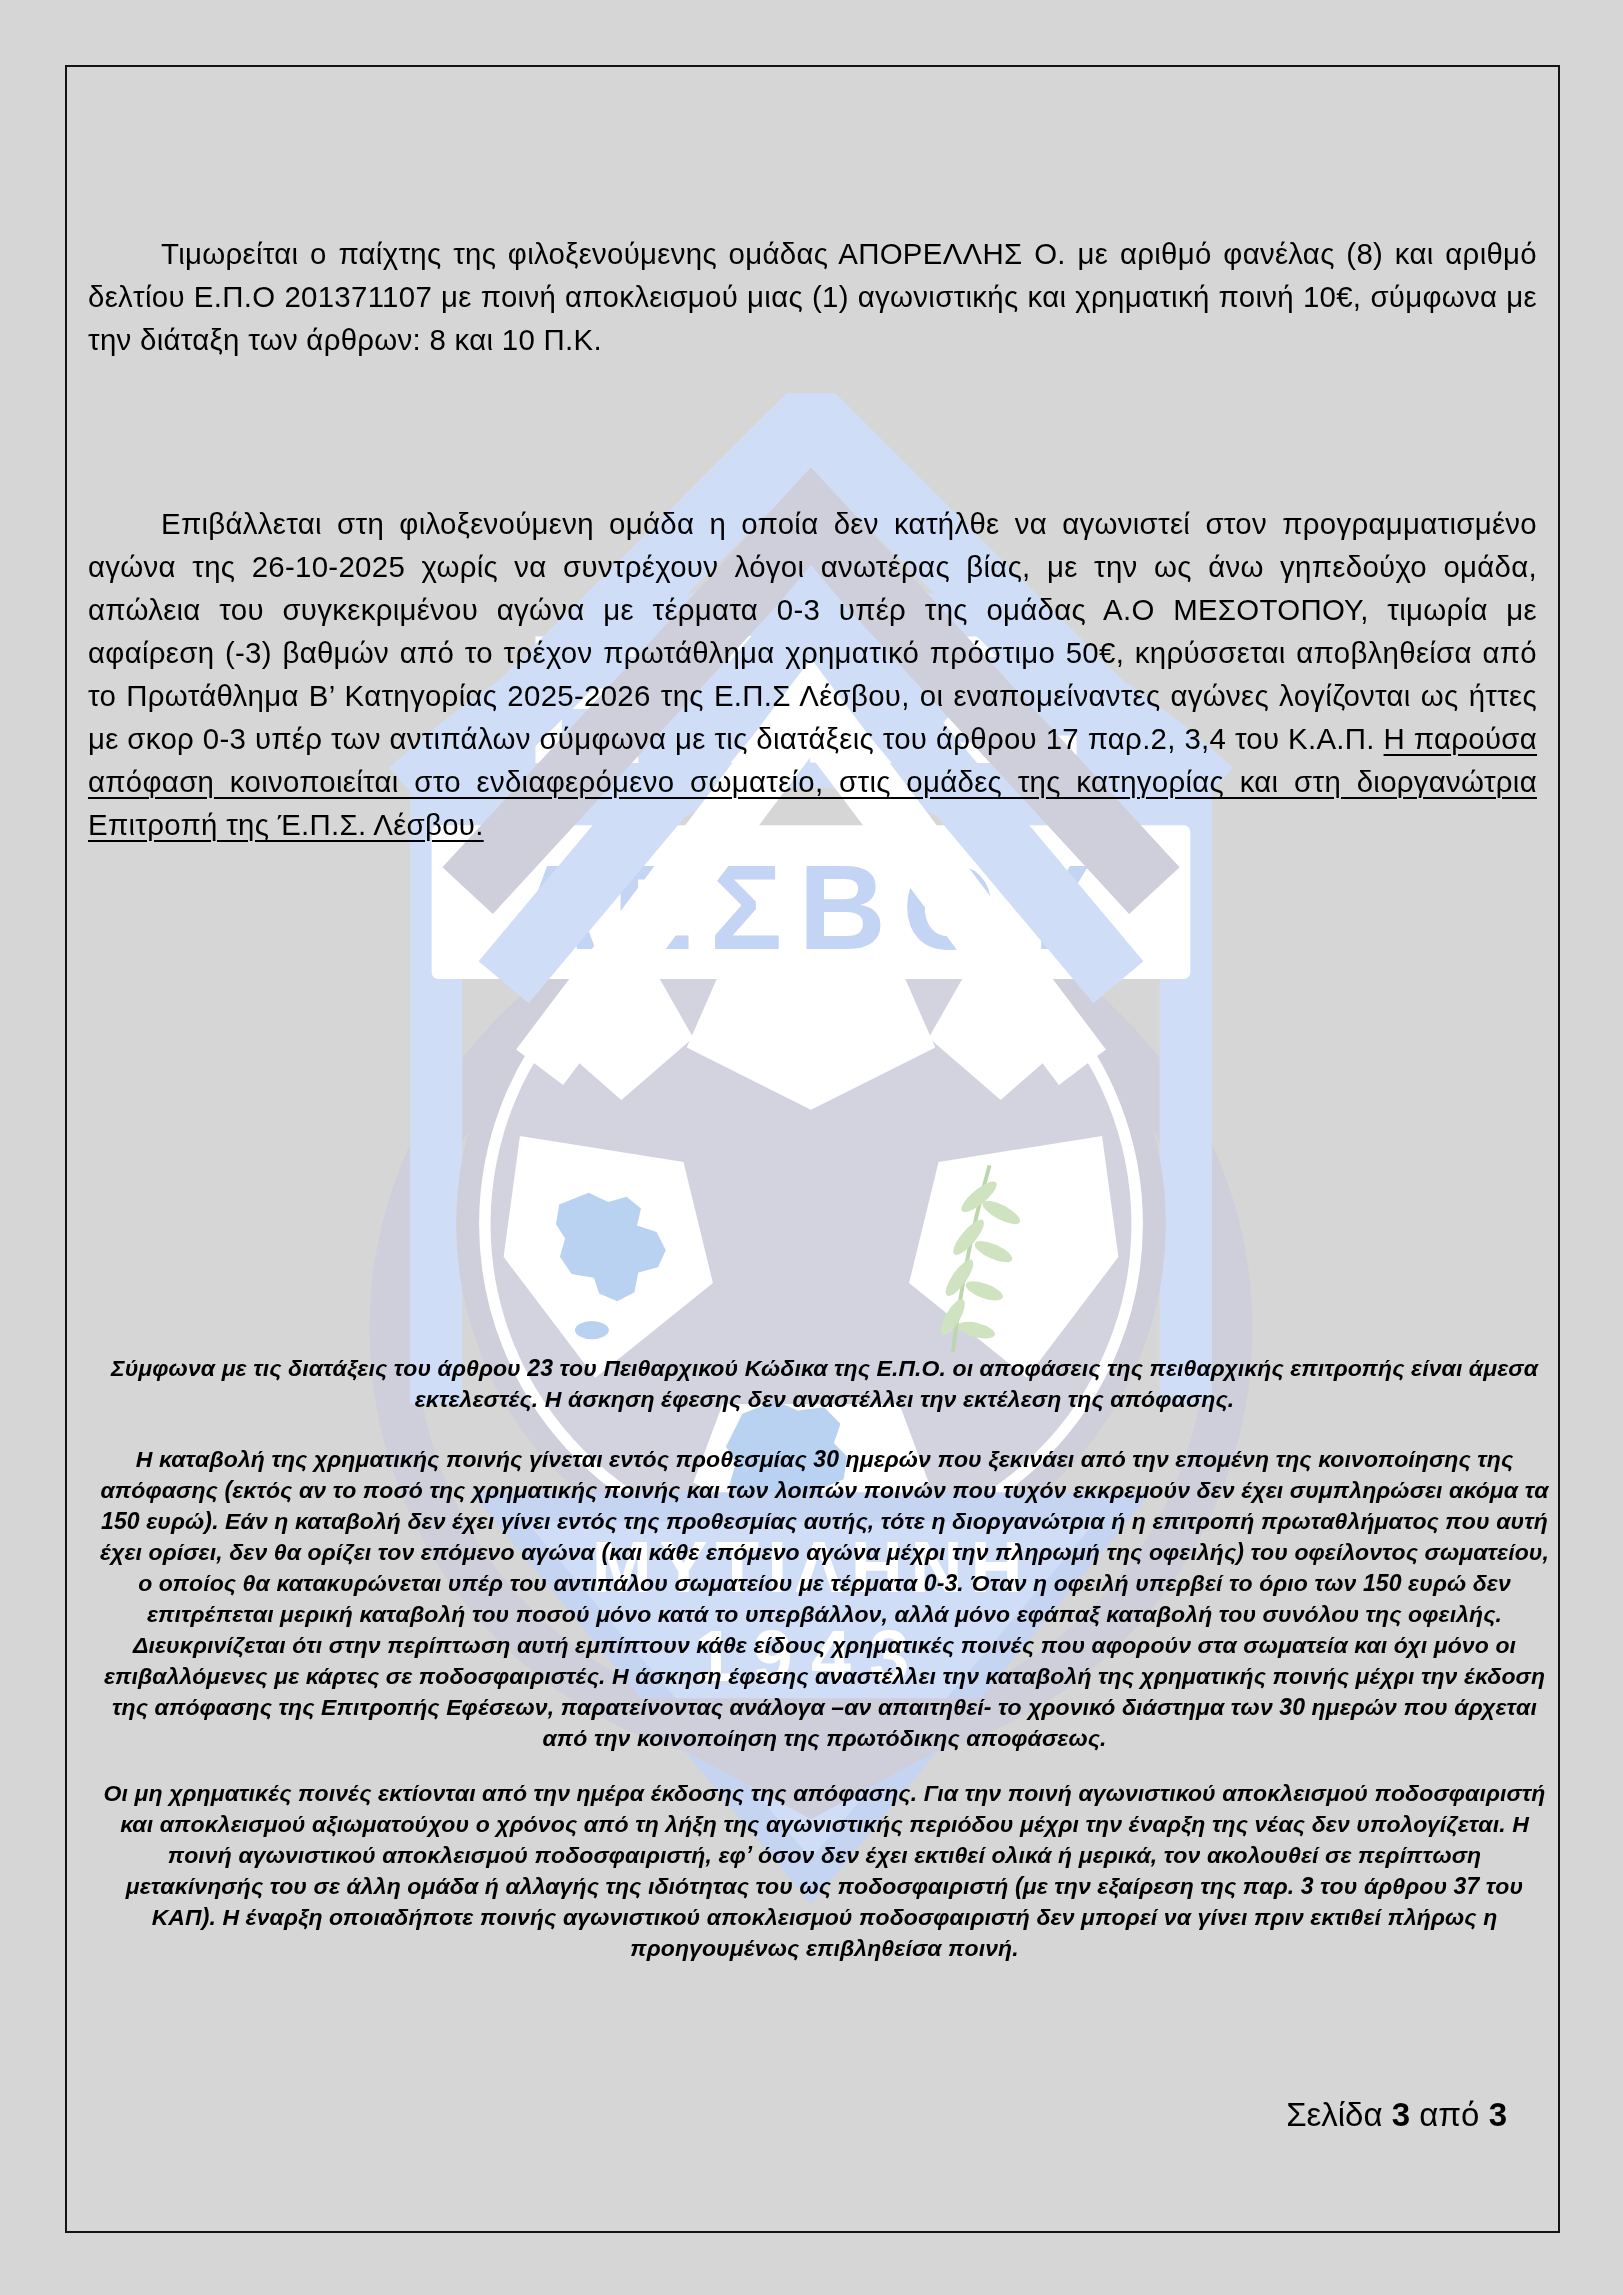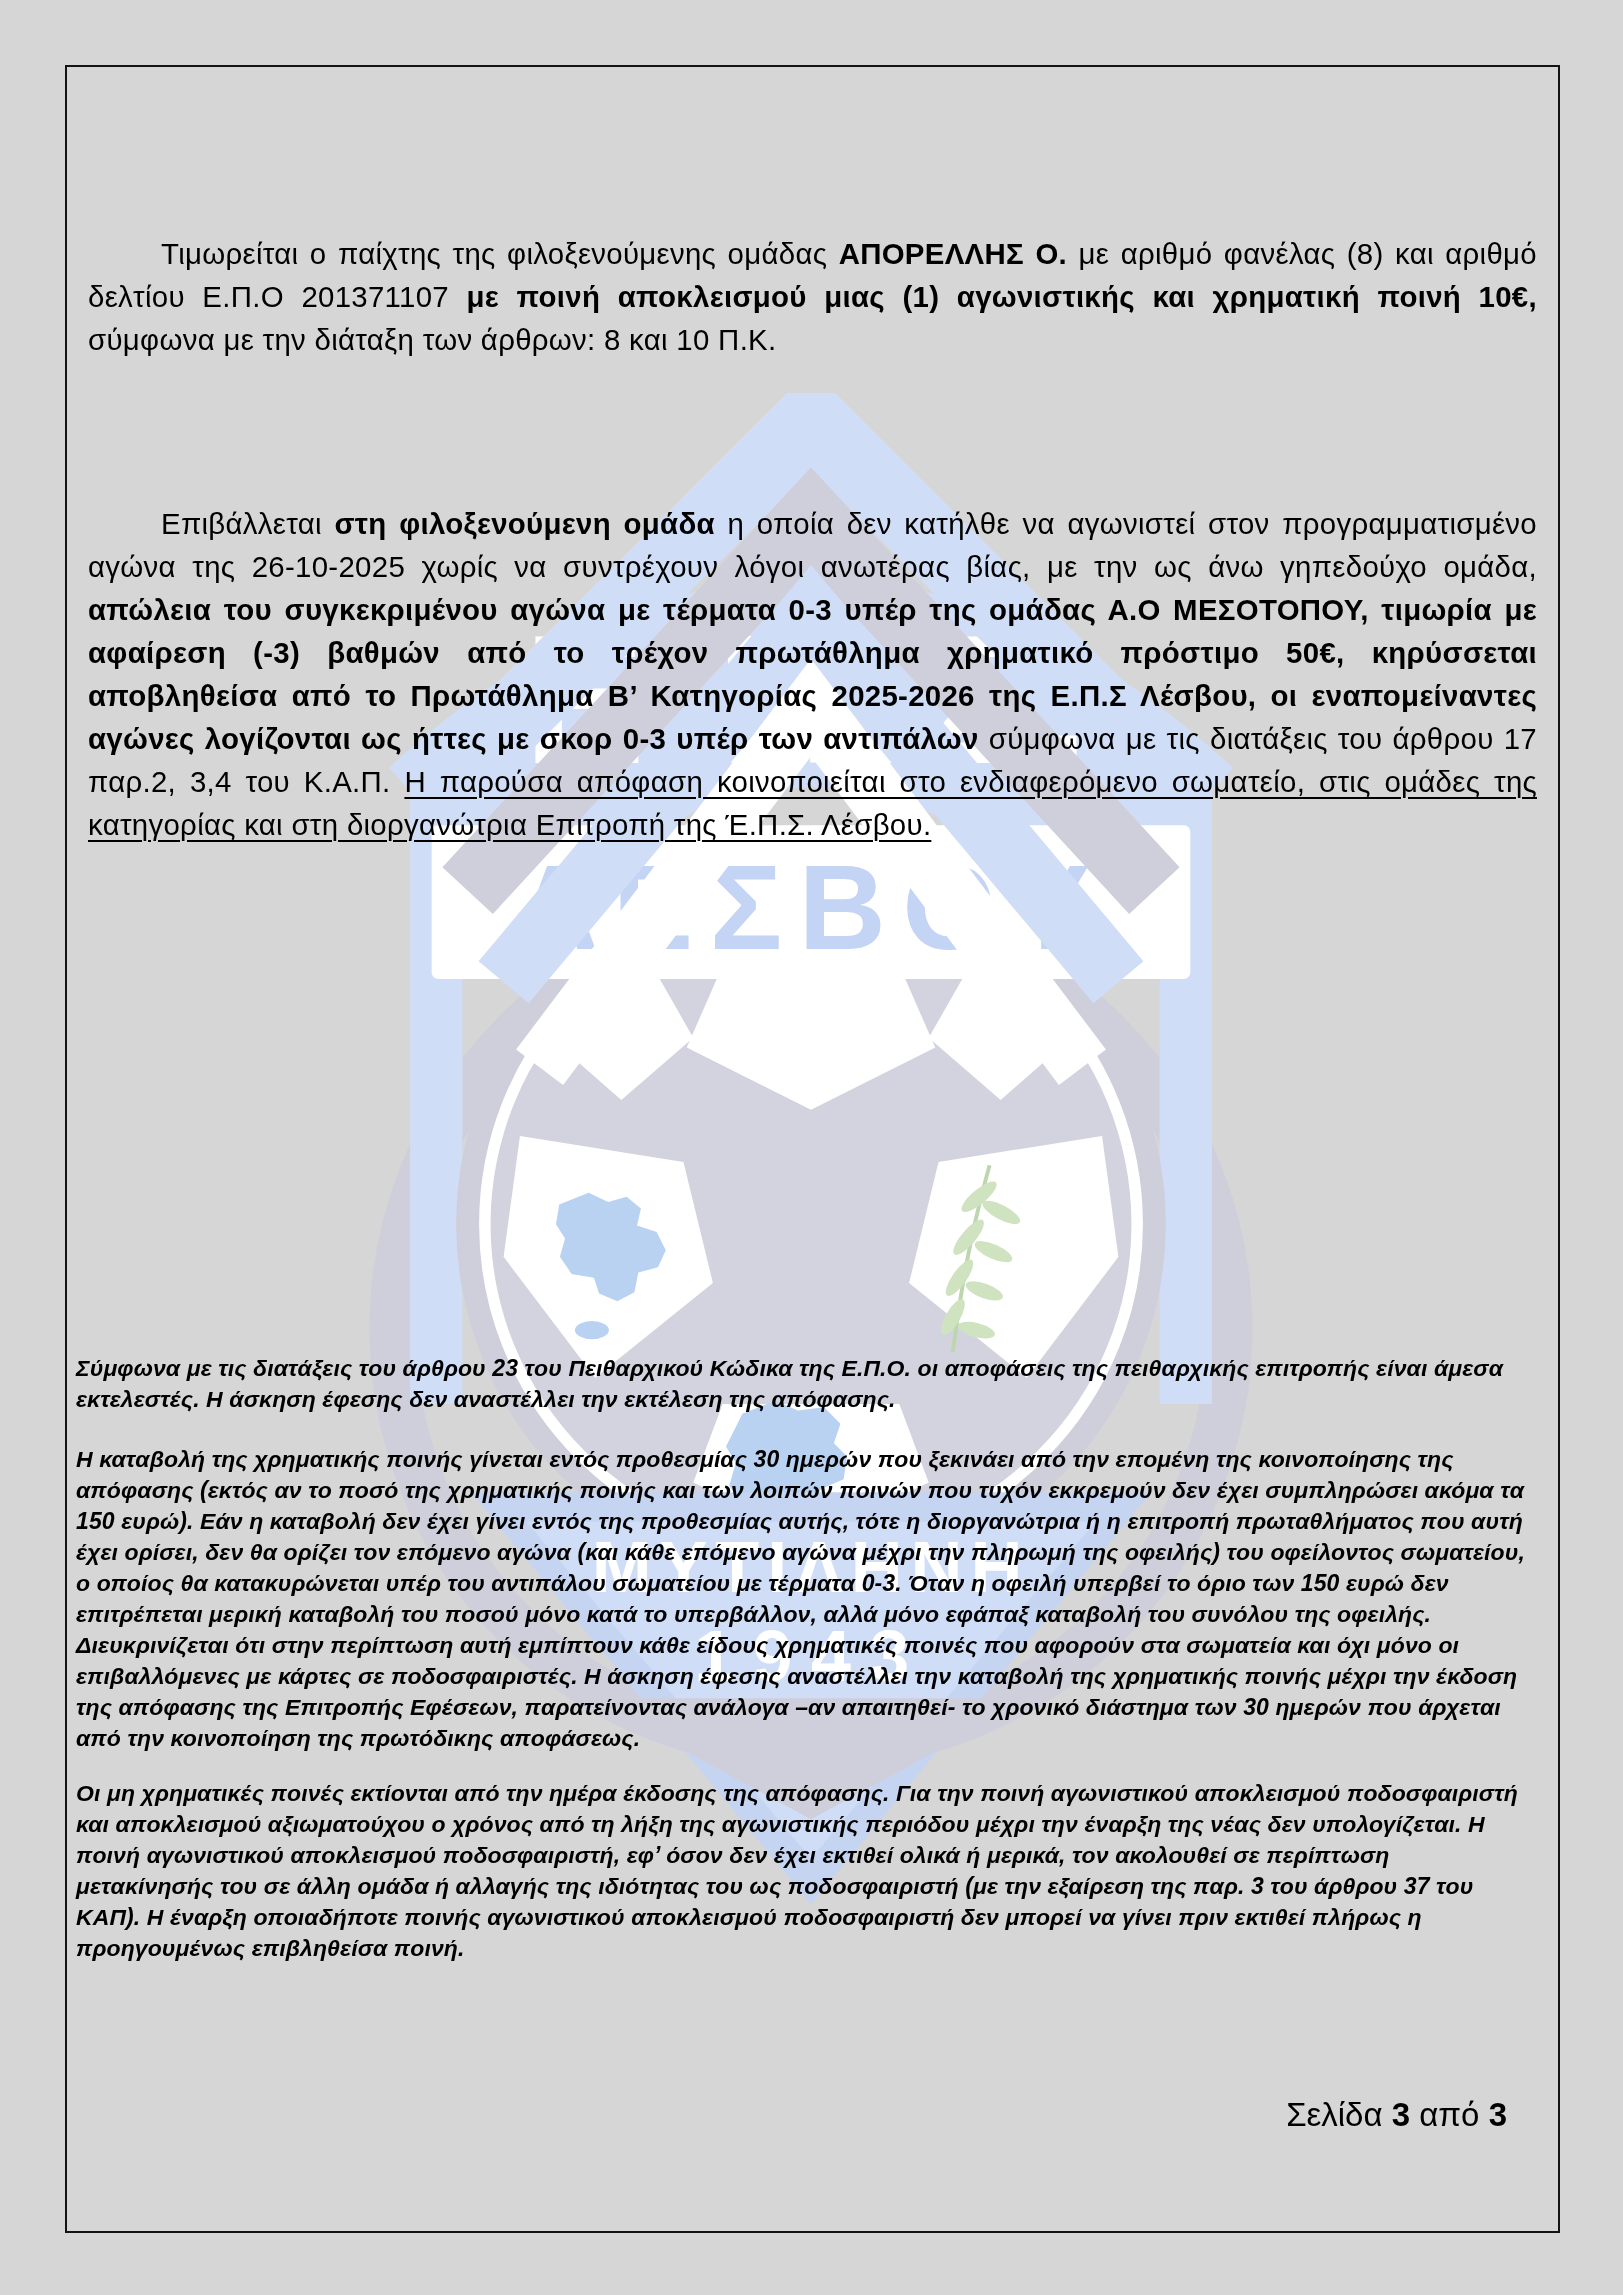--- a/index.html
+++ b/index.html
@@ -21,26 +21,26 @@
   .heading .num{display:inline-block;min-width:50px;}
   .sec8{top:164px;}
   .sec9{top:460px;}
   .bodypar{
     position:absolute;left:88px;width:1449px;margin:0;
     font-size:29.4px;line-height:43px;text-align:justify;
     text-indent:73px;letter-spacing:0.3px;
   }
   .p8{top:232px;}
   .p9{top:502px;}
-  .b{font-weight:bold;}
+  .b{font-weight:normal;}
   .u{text-decoration:underline;text-underline-offset:5.2px;text-decoration-thickness:2px;}
   .note{
-    position:absolute;left:76px;width:1449px;margin:0;
+    position:absolute;left:100px;width:1449px;margin:0;
     font-size:23px;line-height:31px;font-weight:bold;font-style:italic;
-    letter-spacing:0.1px;text-align:left;
+    letter-spacing:0.1px;text-align:center;
   }
   .n1{top:1353px;}
   .n2{top:1444px;}
   .n3{top:1778px;}
   .footer{
     position:absolute;top:2063px;right:116px;
     font-family:Liberation Sans, sans-serif;font-size:33px;margin-top:33px;
   }
   .footer .pg{font-weight:bold;}
   .wm-text{font-family:"Liberation Sans", sans-serif;font-weight:bold;text-anchor:middle;}

